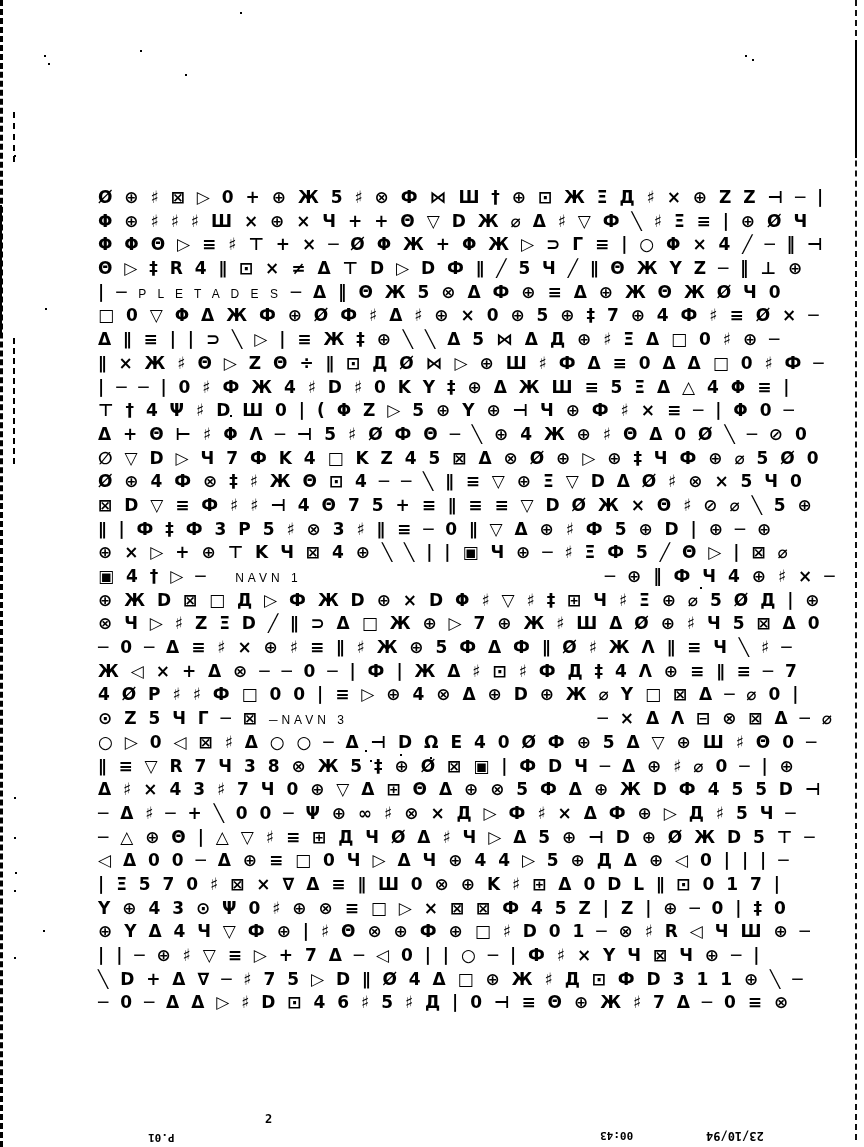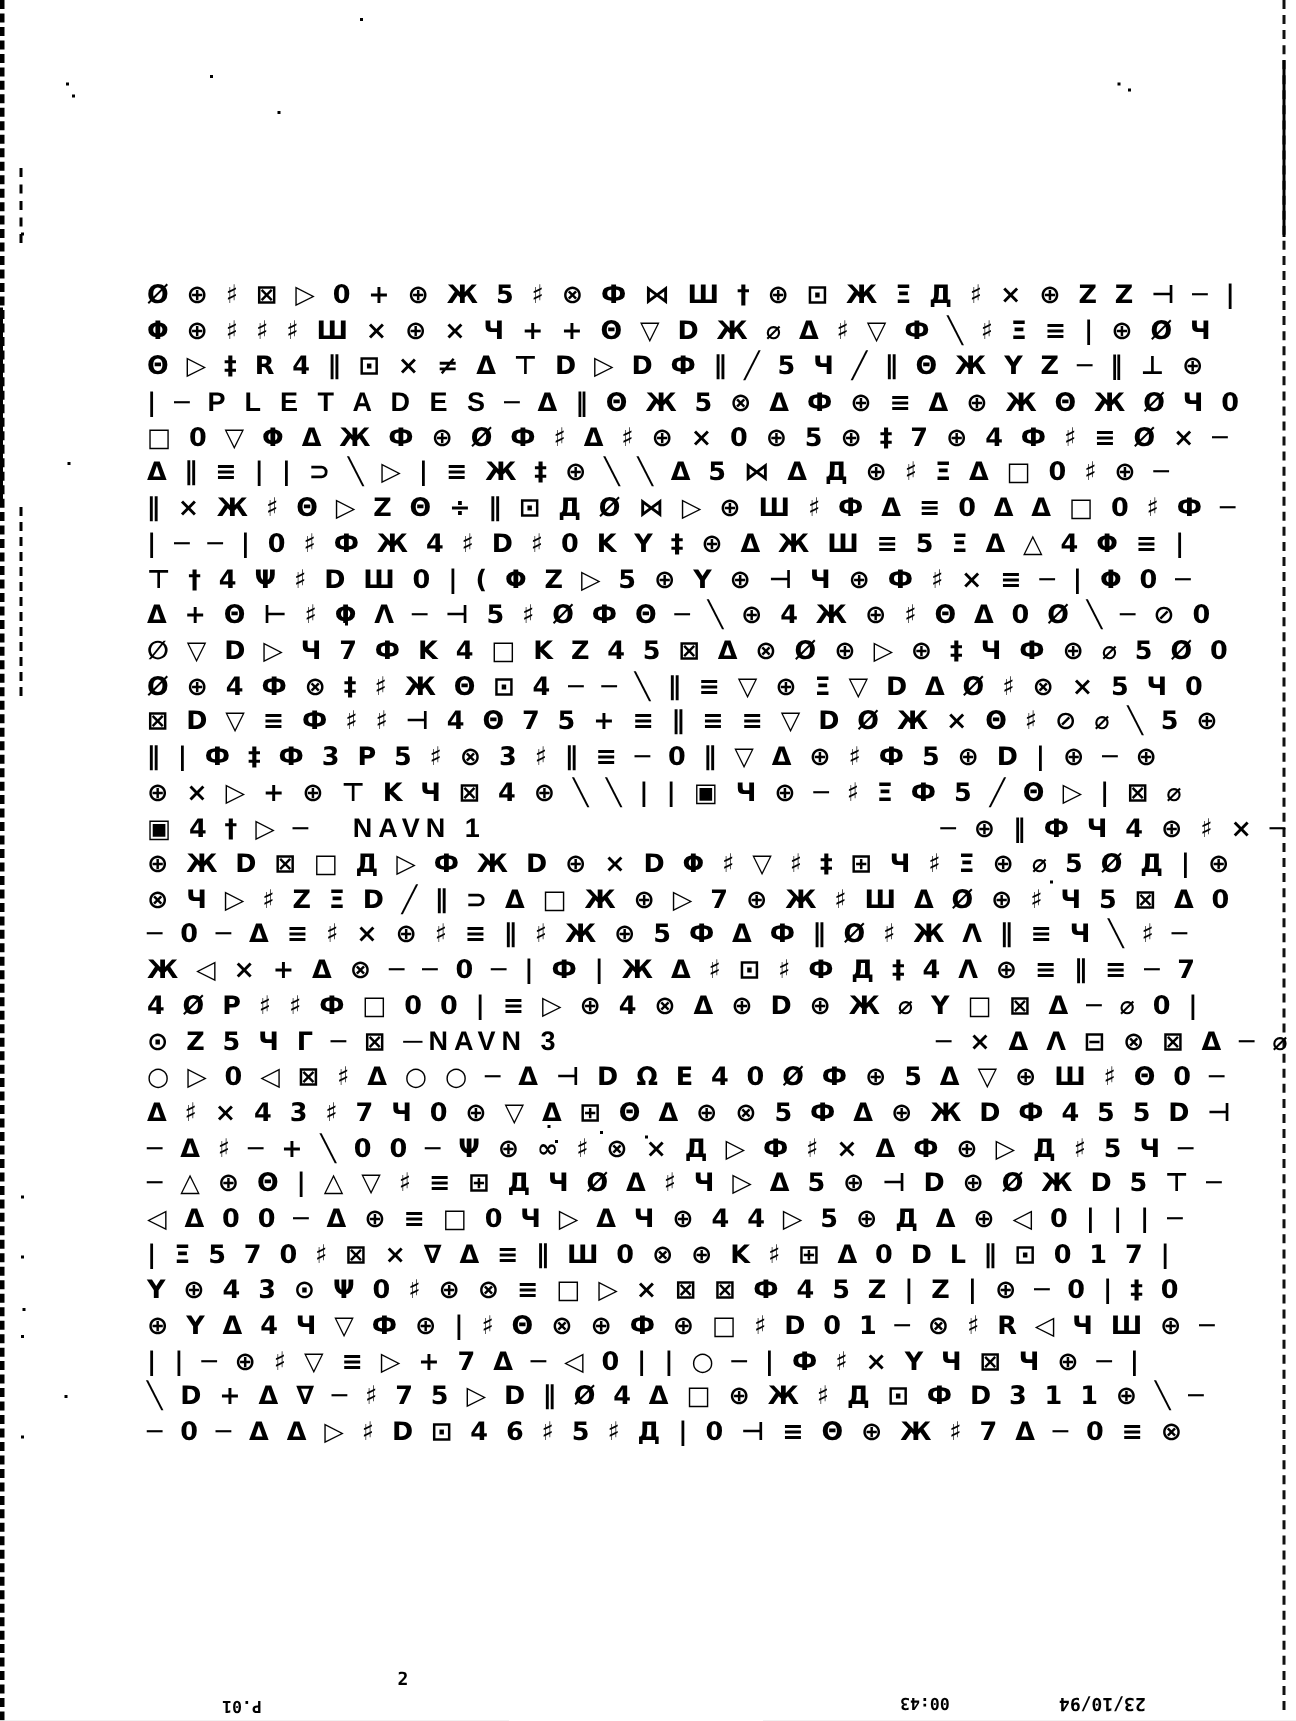--- a/index.html
+++ b/index.html
@@ -49,22 +49,22 @@
     line-height: 23.7px;
     white-space: pre;
     font-family: "DejaVu Sans", sans-serif;
     font-size: 17px;
     font-weight: bold;
     letter-spacing: 3px;
     color: #000;
   }
   .latin {
     font-family: "Liberation Sans", sans-serif;
-    font-size: 18px;
-    font-weight: 700;
+    font-size: 12px;
+    font-weight: 400;
     letter-spacing: 4px;
   }
   
   .page-word {
     position: absolute; left: 148px; top: 1176px;
     font-family: Liberation Serif, serif;
     font-size: 14px; font-weight: bold; letter-spacing: 3px;
     white-space: pre;
   }
   .page-number {
@@ -106,20 +106,21 @@
   <div class="edge-left-solid"></div>
   <div class="edge-inner-dash-a"></div>
   <div class="edge-inner-dash-b"></div>
   <div class="edge-right"></div>
   <div class="edge-right-solid"></div>
   <div class="noise"></div>
 
   <div class="manuscript">
       <div class="sym-row"><span>Ø ⊕ ♯ ⊠ ▷ 0 + ⊕ Ж 5 ♯ ⊗ Ф ⋈ Ш † ⊕ ⊡ Ж Ξ Д ♯ × ⊕ Z Z ⊣ ─ |</span></div>
       <div class="sym-row"><span>Φ ⊕ ♯ ♯ ♯ Ш × ⊕ × Ч + + Θ ▽ D Ж ⌀ Δ ♯ ▽ Ф ╲ ♯ Ξ ≡ | ⊕ Ø Ч</span></div>
+      <div class="sym-row"><span>Φ Φ Θ ▷ ≡ ♯ ⊤ + × ─ Ø Φ Ж + Φ Ж ▷ ⊃ Γ ≡ | ○ Φ × 4 ╱ ─ ‖ ⊣</span></div>
       <div class="sym-row"><span>Θ ▷ ‡ R 4 ∥ ⊡ × ≠ Δ ⊤ D ▷ D Ф ∥ ╱ 5 Ч ╱ ∥ Θ Ж Y Z ─ ‖ ⊥ ⊕</span></div>
       <div class="sym-row"><span>| ─ </span><span class="latin">P L E T A D E S</span><span> ─ Δ ‖ Θ Ж 5 ⊗ Δ Ф ⊕ ≡ Δ ⊕ Ж Θ Ж Ø Ч 0</span></div>
       <div class="sym-row"><span>□ 0 ▽ Φ Δ Ж Ф ⊕ Ø Ф ♯ Δ ♯ ⊕ × 0 ⊕ 5 ⊕ ‡ 7 ⊕ 4 Ф ♯ ≡ Ø × ─</span></div>
       <div class="sym-row"><span>Δ ∥ ≡ | | ⊃ ╲ ▷ | ≡ Ж ‡ ⊕ ╲ ╲ Δ 5 ⋈ Δ Д ⊕ ♯ Ξ Δ □ 0 ♯ ⊕ ─</span></div>
       <div class="sym-row"><span>∥ × Ж ♯ Θ ▷ Z Θ ÷ ∥ ⊡ Д Ø ⋈ ▷ ⊕ Ш ♯ Ф Δ ≡ 0 Δ Δ □ 0 ♯ Ф ─</span></div>
       <div class="sym-row"><span>| ─ ─ | 0 ♯ Ф Ж 4 ♯ D ♯ 0 K Y ‡ ⊕ Δ Ж Ш ≡ 5 Ξ Δ △ 4 Φ ≡ |</span></div>
       <div class="sym-row"><span>⊤ † 4 Ψ ♯ D Ш 0 | ( Φ Z ▷ 5 ⊕ Y ⊕ ⊣ Ч ⊕ Ф ♯ × ≡ ─ | Φ 0 ─</span></div>
       <div class="sym-row"><span>Δ + Θ ⊢ ♯ Φ Λ ─ ⊣ 5 ♯ Ø Ф Θ ─ ╲ ⊕ 4 Ж ⊕ ♯ Θ Δ 0 Ø ╲ ─ ⊘ 0</span></div>
       <div class="sym-row"><span>∅ ▽ D ▷ Ч 7 Ф K 4 □ K Z 4 5 ⊠ Δ ⊗ Ø ⊕ ▷ ⊕ ‡ Ч Ф ⊕ ⌀ 5 Ø 0</span></div>
       <div class="sym-row"><span>Ø ⊕ 4 Ф ⊗ ‡ ♯ Ж Θ ⊡ 4 ─ ─ ╲ ∥ ≡ ▽ ⊕ Ξ ▽ D Δ Ø ♯ ⊗ × 5 Ч 0</span></div>
@@ -127,20 +128,21 @@
       <div class="sym-row"><span>∥ | Ф ‡ Ф 3 P 5 ♯ ⊗ 3 ♯ ∥ ≡ ─ 0 ∥ ▽ Δ ⊕ ♯ Ф 5 ⊕ D | ⊕ ─ ⊕</span></div>
       <div class="sym-row"><span>⊕ × ▷ + ⊕ ⊤ K Ч ⊠ 4 ⊕ ╲ ╲ | | ▣ Ч ⊕ ─ ♯ Ξ Ф 5 ╱ Θ ▷ | ⊠ ⌀</span></div>
       <div class="sym-row"><span>▣ 4 † ▷ ─   </span><span class="latin">NAVN 1</span><span>                                  </span><span>─ ⊕ ‖ Ф Ч 4 ⊕ ♯ × ─</span></div>
       <div class="sym-row"><span>⊕ Ж D ⊠ □ Д ▷ Ф Ж D ⊕ × D Φ ♯ ▽ ♯ ‡ ⊞ Ч ♯ Ξ ⊕ ⌀ 5 Ø Д | ⊕</span></div>
       <div class="sym-row"><span>⊗ Ч ▷ ♯ Z Ξ D ╱ ∥ ⊃ Δ □ Ж ⊕ ▷ 7 ⊕ Ж ♯ Ш Δ Ø ⊕ ♯ Ч 5 ⊠ Δ 0</span></div>
       <div class="sym-row"><span>─ 0 ─ Δ ≡ ♯ × ⊕ ♯ ≡ ∥ ♯ Ж ⊕ 5 Ф Δ Ф ∥ Ø ♯ Ж Λ ∥ ≡ Ч ╲ ♯ ─</span></div>
       <div class="sym-row"><span>Ж ◁ × + Δ ⊗ ─ ─ 0 ─ | Ф | Ж Δ ♯ ⊡ ♯ Ф Д ‡ 4 Λ ⊕ ≡ ∥ ≡ ─ 7</span></div>
       <div class="sym-row"><span>4 Ø P ♯ ♯ Ф □ 0 0 | ≡ ▷ ⊕ 4 ⊗ Δ ⊕ D ⊕ Ж ⌀ Y □ ⊠ Δ ─ ⌀ 0 |</span></div>
       <div class="sym-row"><span>⊙ Z 5 Ч Γ ─ ⊠ </span><span class="latin">─NAVN 3</span><span>                            </span><span>─ × Δ Λ ⊟ ⊗ ⊠ Δ ─ ⌀</span></div>
       <div class="sym-row"><span>○ ▷ 0 ◁ ⊠ ♯ Δ ○ ○ ─ Δ ⊣ D Ω E 4 0 Ø Ф ⊕ 5 Δ ▽ ⊕ Ш ♯ Θ 0 ─</span></div>
+      <div class="sym-row"><span>∥ ≡ ▽ R 7 Ч 3 8 ⊗ Ж 5 ‡ ⊕ Ø ⊠ ▣ | Ф D Ч ─ Δ ⊕ ♯ ⌀ 0 ─ | ⊕</span></div>
       <div class="sym-row"><span>Δ ♯ × 4 3 ♯ 7 Ч 0 ⊕ ▽ Δ ⊞ Θ Δ ⊕ ⊗ 5 Ф Δ ⊕ Ж D Ф 4 5 5 D ⊣</span></div>
       <div class="sym-row"><span>─ Δ ♯ ─ + ╲ 0 0 ─ Ψ ⊕ ∞ ♯ ⊗ × Д ▷ Ф ♯ × Δ Ф ⊕ ▷ Д ♯ 5 Ч ─</span></div>
       <div class="sym-row"><span>─ △ ⊕ Θ | △ ▽ ♯ ≡ ⊞ Д Ч Ø Δ ♯ Ч ▷ Δ 5 ⊕ ⊣ D ⊕ Ø Ж D 5 ⊤ ─</span></div>
       <div class="sym-row"><span>◁ Δ 0 0 ─ Δ ⊕ ≡ □ 0 Ч ▷ Δ Ч ⊕ 4 4 ▷ 5 ⊕ Д Δ ⊕ ◁ 0 | | | ─</span></div>
       <div class="sym-row"><span>| Ξ 5 7 0 ♯ ⊠ × ∇ Δ ≡ ∥ Ш 0 ⊗ ⊕ K ♯ ⊞ Δ 0 D L ∥ ⊡ 0 1 7 |</span></div>
       <div class="sym-row"><span>Y ⊕ 4 3 ⊙ Ψ 0 ♯ ⊕ ⊗ ≡ □ ▷ × ⊠ ⊠ Ф 4 5 Z | Z | ⊕ ─ 0 | ‡ 0</span></div>
       <div class="sym-row"><span>⊕ Y Δ 4 Ч ▽ Ф ⊕ | ♯ Θ ⊗ ⊕ Ф ⊕ □ ♯ D 0 1 ─ ⊗ ♯ R ◁ Ч Ш ⊕ ─</span></div>
       <div class="sym-row"><span>| | ─ ⊕ ♯ ▽ ≡ ▷ + 7 Δ ─ ◁ 0 | | ○ ─ | Ф ♯ × Y Ч ⊠ Ч ⊕ ─ |</span></div>
       <div class="sym-row"><span>╲ D + Δ ∇ ─ ♯ 7 5 ▷ D ∥ Ø 4 Δ □ ⊕ Ж ♯ Д ⊡ Ф D 3 1 1 ⊕ ╲ ─</span></div>
       <div class="sym-row"><span>─ 0 ─ Δ Δ ▷ ♯ D ⊡ 4 6 ♯ 5 ♯ Д | 0 ⊣ ≡ Θ ⊕ Ж ♯ 7 Δ ─ 0 ≡ ⊗</span></div>

